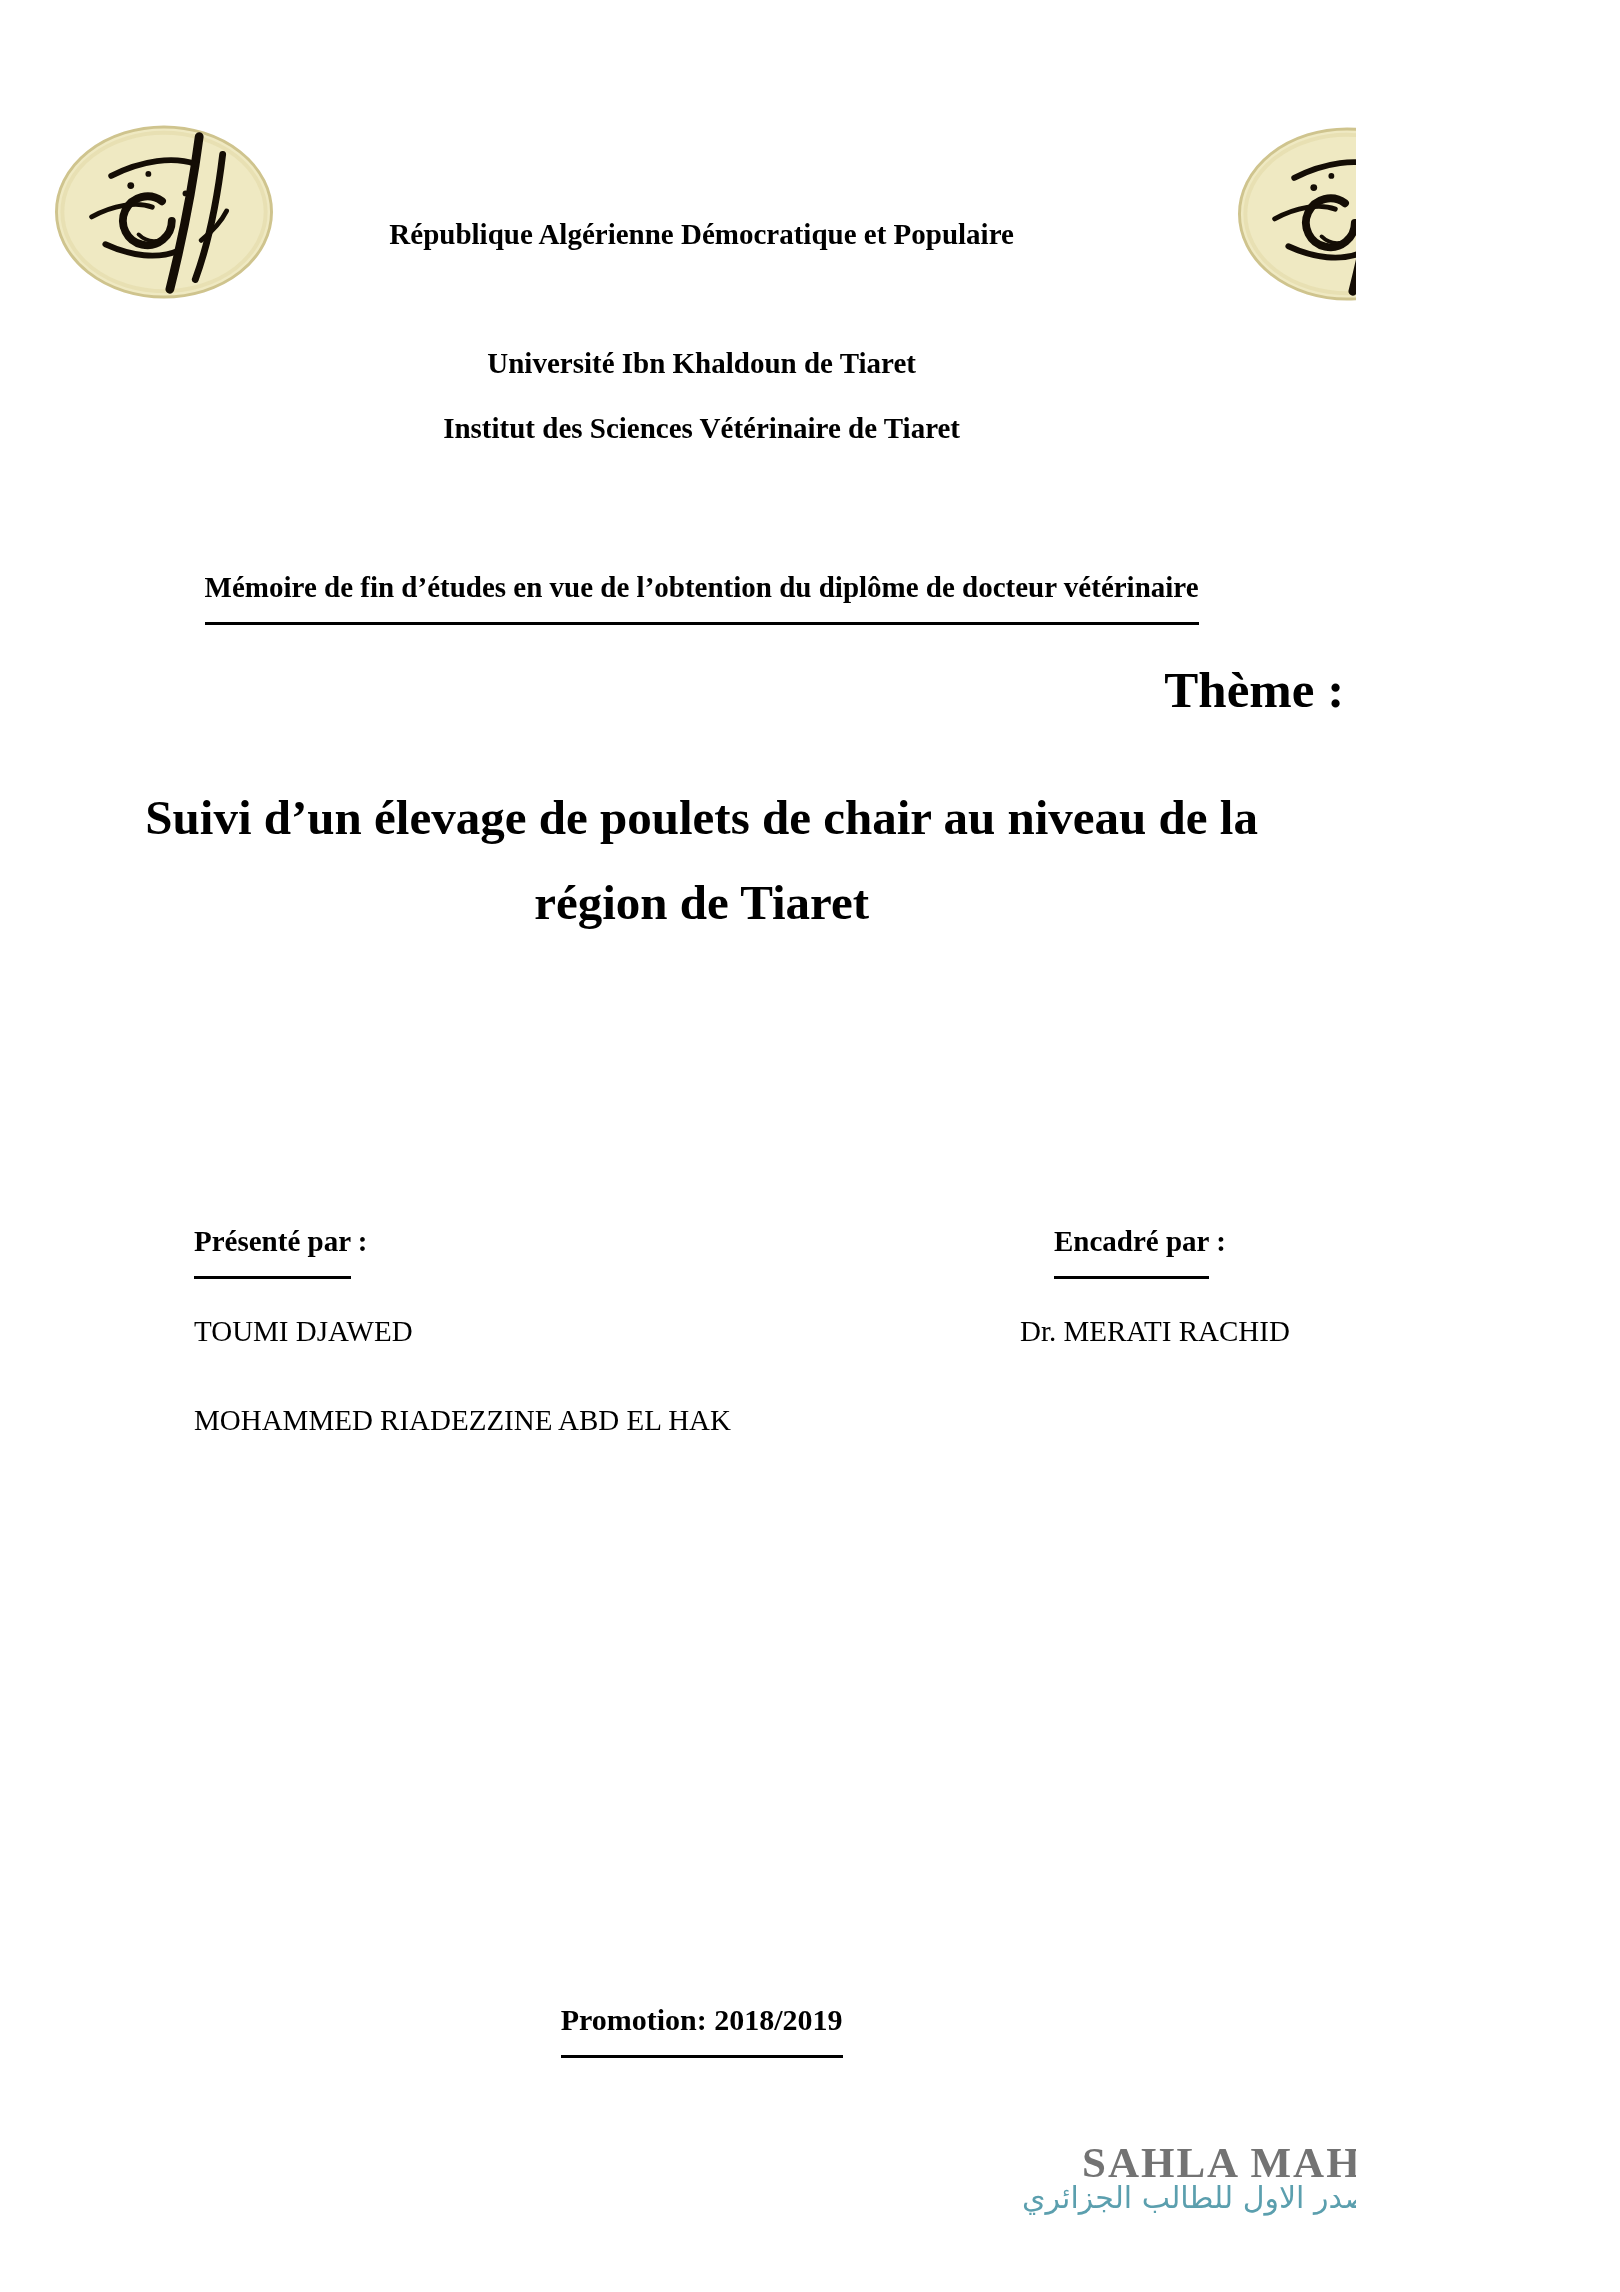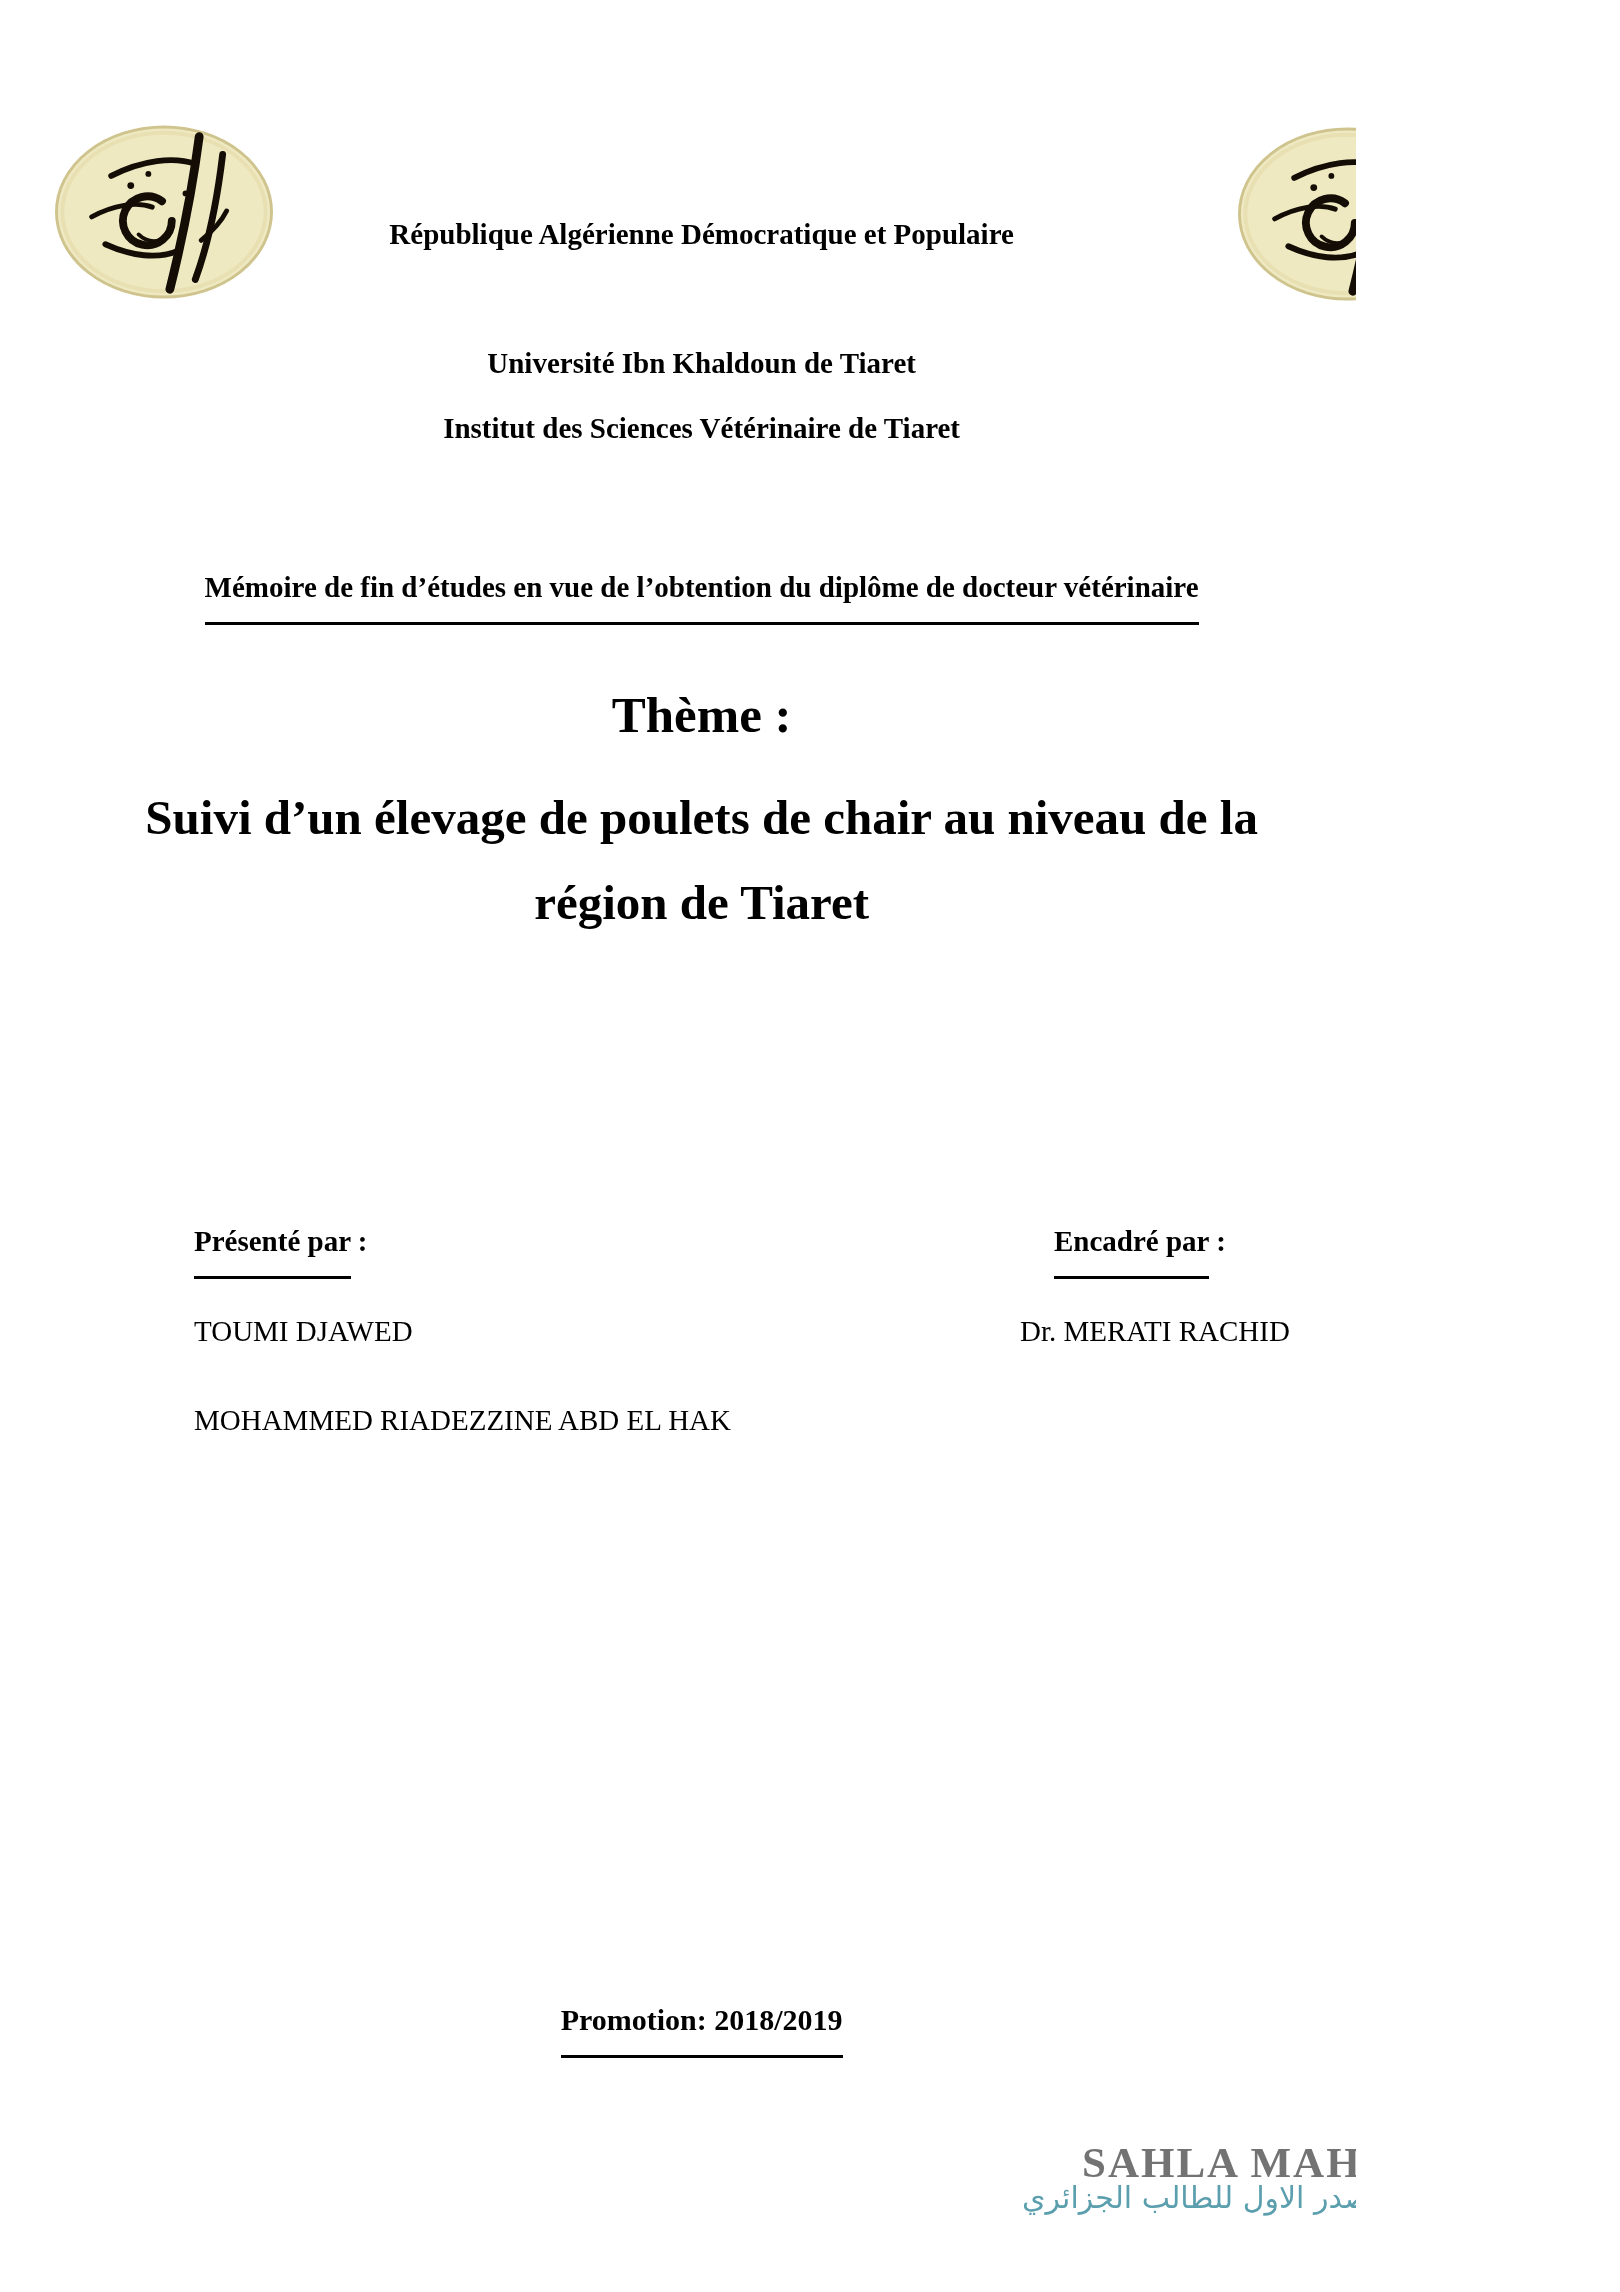--- a/index.html
+++ b/index.html
@@ -78,21 +78,21 @@
   </div>
 
   <div class="centered hline" style="top:218px;">République Algérienne Démocratique et Populaire</div>
   <div class="centered hline" style="top:347px;">Université Ibn Khaldoun de Tiaret</div>
   <div class="centered hline" style="top:412px;">Institut des Sciences Vétérinaire de Tiaret</div>
 
   <div class="centered memoire" style="top:571px;">
     <span class="ul">Mémoire de fin d’études en vue de l’obtention du diplôme de docteur vétérinaire</span>
   </div>
 
-  <div class="centered theme" style="top:686px;">Thème :</div>
+  <div class="centered theme" style="top:661px;text-align:right;">Thème :</div>
 
   <div class="centered title" style="top:790px;font-family:Liberation Serif, serif;">Suivi d’un élevage de poulets de chair au niveau de la</div>
   <div class="centered title" style="top:875px;">région de Tiaret</div>
 
   <div class="abs label" style="left:194px;top:1225px;">
     <span class="ul" style="border-bottom-width:3.9px;">Présenté par</span><span> :</span>
   </div>
   <div class="abs label" style="left:1054px;top:1225px;">
     <span class="ul" style="border-bottom-width:3.9px;">Encadré par</span><span> :</span>
   </div>

